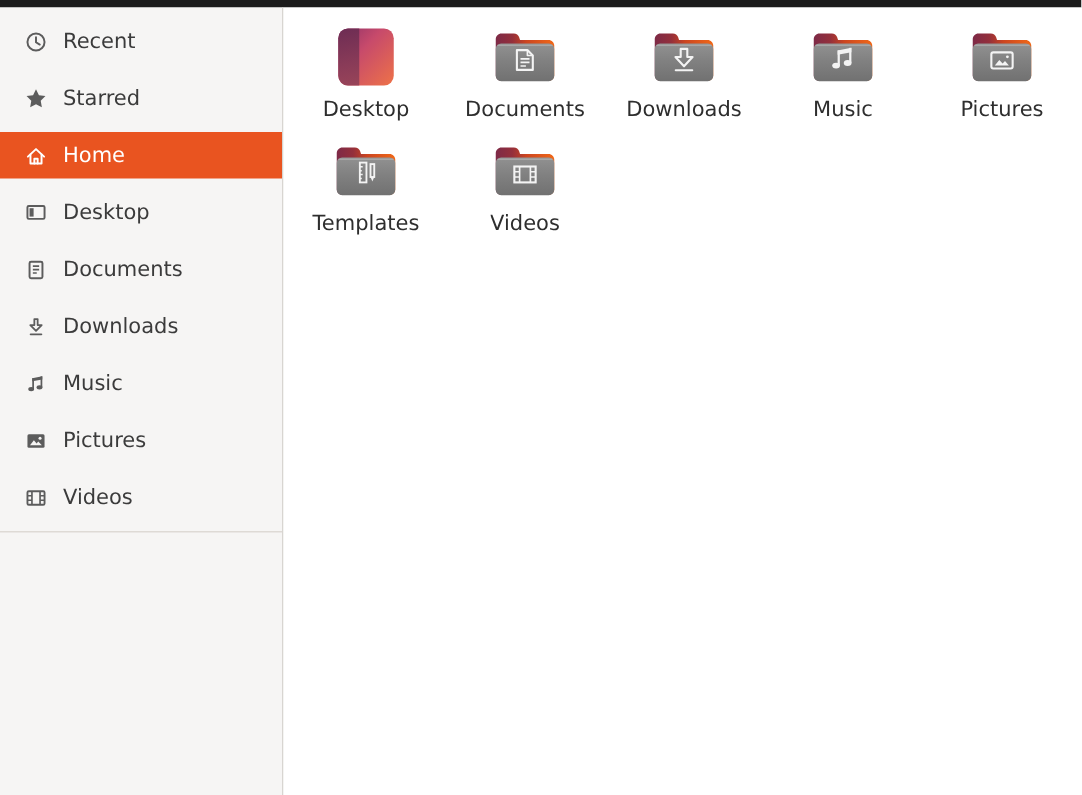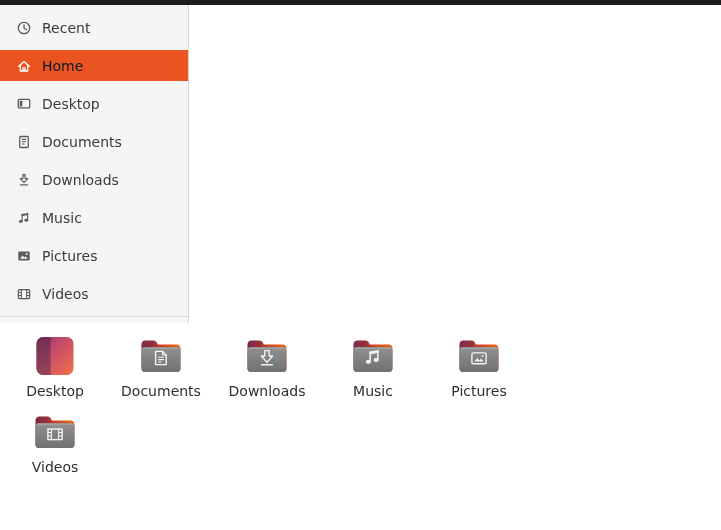--- a/index.html
+++ b/index.html
@@ -3,35 +3,35 @@
 <meta charset="utf-8">
 <style>
   html,body { margin:0; padding:0; }
   body {
     width:721px; height:530px; overflow:hidden;
     font-family:"DejaVu Sans","Liberation Sans",sans-serif;
     background:#ffffff;
     -webkit-font-smoothing:antialiased;
   }
   .topbar { height:5px; background:#1c1c1c; }
-  .app-body { display:flex; height:525px;flex-direction:column; }
+  .app-body { display:flex; height:525px; }
 
   
   .sidebar {
     width:189px; min-width:189px; box-sizing:border-box;
     background:#f6f5f4; border-right:1px solid #d8d5d1;
     padding-top:7px;
   }
   .side-item {
     height:31px; display:flex; align-items:center;
     padding-left:16px; gap:10px; margin-bottom:7px;
     font-size:14px; color:#3b3b3b; cursor:pointer;
     user-select:none;
   }
-  .side-item.selected { background:#E95420; color:#0f172a; }
+  .side-item.selected { background:#E95420; color:#ffffff; }
   .side-icon { width:16px; height:16px; display:flex; flex:none; }
   .side-sep { height:1px; background:#dedad5; margin-bottom:6px; }
 
   
   .content { flex:1; background:#ffffff; padding:8px 0 0 2px; box-sizing:border-box; }
   .grid { display:grid; grid-template-columns:repeat(5,106px); grid-auto-rows:76px; }
   .cell {
     display:flex; flex-direction:column; align-items:center;
     cursor:pointer; user-select:none;
   }
@@ -79,20 +79,28 @@
             <span class="side-icon">
               <svg width="16" height="16" viewBox="0 0 16 16">
                 <g fill="none" stroke="#5c5c5c" stroke-width="1.3" stroke-linecap="round">
                   <circle cx="8" cy="8" r="5.7"></circle>
                   <path d="M8 4.8 V8.2 L10.5 9.7"></path>
                 </g>
               </svg>
             </span>
             <span>Recent</span>
           </div>
+          <div class="side-item">
+            <span class="side-icon">
+              <svg width="16" height="16" viewBox="0 0 16 16">
+                <path fill="#5c5c5c" d="M8 1.5 L9.95 5.45 14.3 6.08 11.15 9.15 11.9 13.5 8 11.45 4.1 13.5 4.85 9.15 1.7 6.08 6.05 5.45 Z"></path>
+              </svg>
+            </span>
+            <span>Starred</span>
+          </div>
           <div class="side-item selected">
             <span class="side-icon">
               <svg width="16" height="16" viewBox="0 0 16 16">
                 <g fill="none" stroke="#ffffff" stroke-width="1.3" stroke-linejoin="round" stroke-linecap="round">
                   <path d="M2.6 8.4 L8 3.4 L13.4 8.4"></path>
                   <path d="M4.3 7 V13 H11.7 V7"></path>
                   <path d="M6.9 13 V9.8 H9.1 V13"></path>
                 </g>
               </svg>
             </span>
@@ -243,20 +251,36 @@
   </svg>
             </div>
             <div class="file-label">Pictures</div>
           </div>
           <div class="cell">
             <div class="icon-wrap">
               <svg width="48" height="48" viewBox="0 0 48 48">
     <path d="M8.3 8.4 h8.3 c1.6 0 3 1 3.5 2.5 l0.6 1.7 h19 c2.1 0 3.8 1.7 3.8 3.8 v19.8 c0 2.1 -1.7 3.8 -3.8 3.8 H8.3 c-2.1 0 -3.8 -1.7 -3.8 -3.8 V12.2 c0 -2.1 1.7 -3.8 3.8 -3.8 z" fill="url(#g-back)"></path>
     <rect x="4.5" y="15" width="39" height="25.1" rx="3.6" fill="url(#g-front)"></rect>
     <rect x="5.5" y="15.7" width="37" height="1" rx="0.5" fill="rgba(255,255,255,0.22)"></rect>
+    <g fill="none" stroke="#f3f3f3" stroke-width="1.25">
+                  <rect x="19.9" y="18.4" width="4.4" height="13.2"></rect>
+                  <path d="M19.9 21.2 h1.9 M19.9 23.8 h1.3 M19.9 26.4 h1.9 M19.9 29 h1.3" stroke-width="1"></path>
+                  <rect x="27" y="19.4" width="2.5" height="8.6"></rect>
+                  <path d="M27 28 l1.25 3 1.25 -3 z" fill="#f3f3f3" stroke="none"></path>
+                </g>
+  </svg>
+            </div>
+            <div class="file-label">Templates</div>
+          </div>
+          <div class="cell">
+            <div class="icon-wrap">
+              <svg width="48" height="48" viewBox="0 0 48 48">
+    <path d="M8.3 8.4 h8.3 c1.6 0 3 1 3.5 2.5 l0.6 1.7 h19 c2.1 0 3.8 1.7 3.8 3.8 v19.8 c0 2.1 -1.7 3.8 -3.8 3.8 H8.3 c-2.1 0 -3.8 -1.7 -3.8 -3.8 V12.2 c0 -2.1 1.7 -3.8 3.8 -3.8 z" fill="url(#g-back)"></path>
+    <rect x="4.5" y="15" width="39" height="25.1" rx="3.6" fill="url(#g-front)"></rect>
+    <rect x="5.5" y="15.7" width="37" height="1" rx="0.5" fill="rgba(255,255,255,0.22)"></rect>
     <g fill="none" stroke="#f3f3f3">
                   <rect x="16.9" y="21" width="14.2" height="10.6" stroke-width="1.4"></rect>
                   <path d="M20.4 21 V31.6 M27.6 21 V31.6" stroke-width="1.1"></path>
                   <path d="M16.9 24.5 h3.5 M16.9 28 h3.5 M27.6 24.5 h3.5 M27.6 28 h3.5" stroke-width="1.1"></path>
                 </g>
   </svg>
             </div>
             <div class="file-label">Videos</div>
           </div>
         </div>

